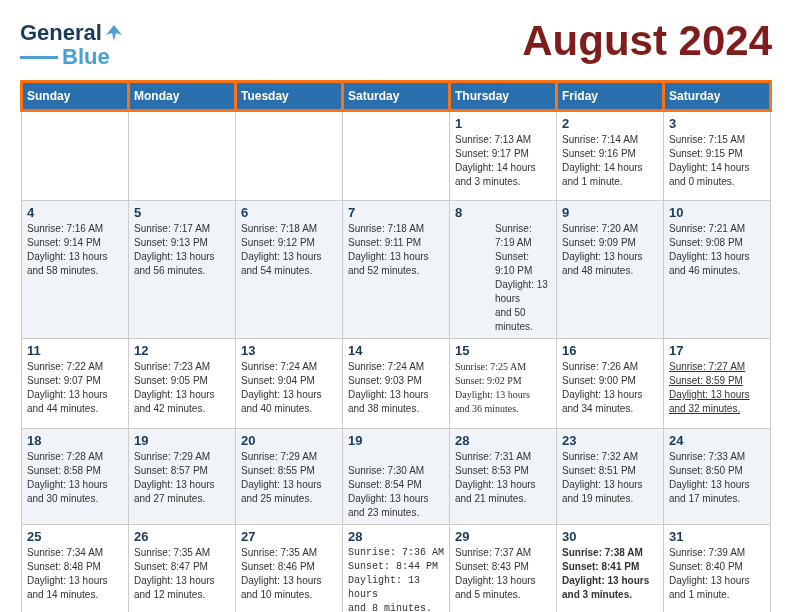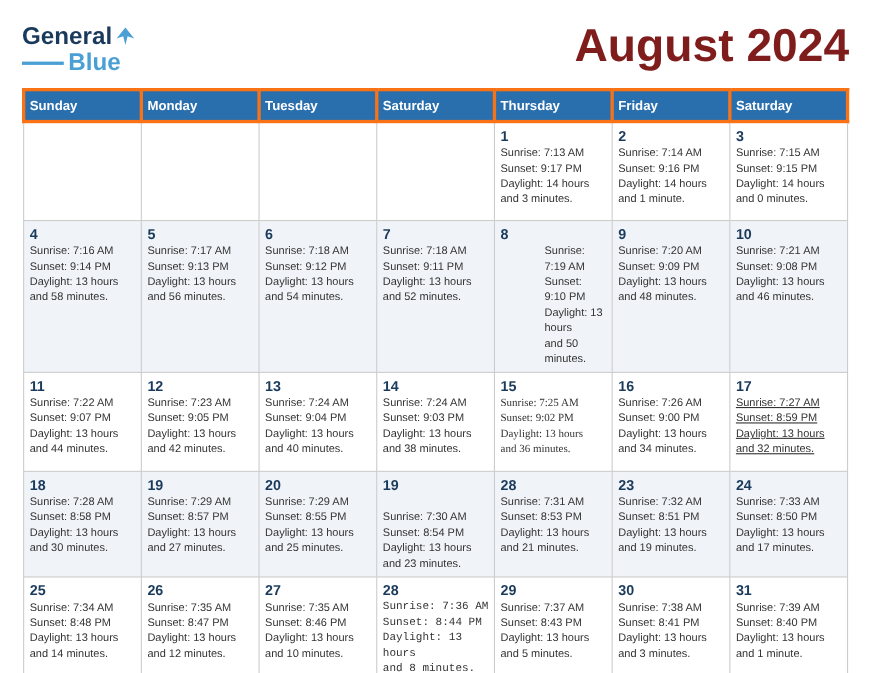--- a/index.html
+++ b/index.html
@@ -324,21 +324,21 @@
         </td>
         <td>
           <span class="day-number">29</span>
           <div class="day-info" style="white-space: pre-line;">Sunrise: 7:37 AM
 Sunset: 8:43 PM
 Daylight: 13 hours
 and 5 minutes.</div>
         </td>
         <td>
           <span class="day-number">30</span>
-          <div class="day-info" style="white-space: pre-line;">Sunrise: 7:38 AM
+          <div class="day-info" style="white-space: pre-line; font-weight: bold;">Sunrise: 7:38 AM
 Sunset: 8:41 PM
 Daylight: 13 hours
 and 3 minutes.</div>
         </td>
         <td>
           <span class="day-number">31</span>
           <div class="day-info" style="white-space: pre-line;">Sunrise: 7:39 AM
 Sunset: 8:40 PM
 Daylight: 13 hours
 and 1 minute.</div>

